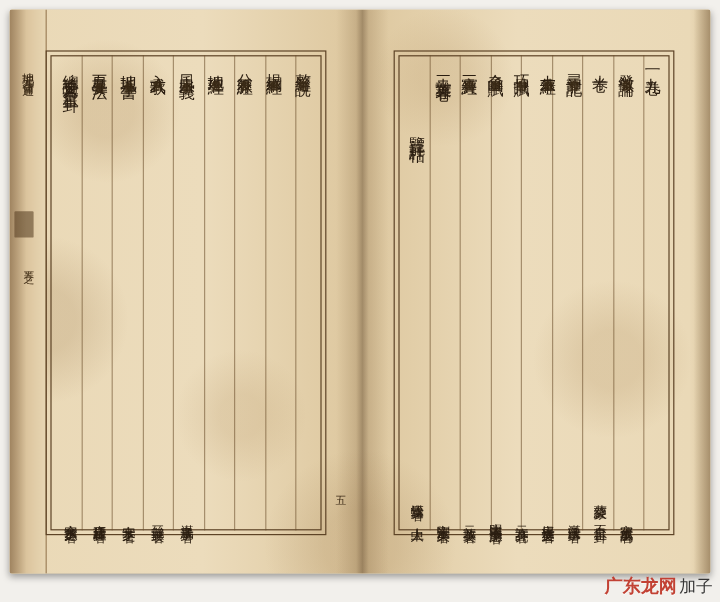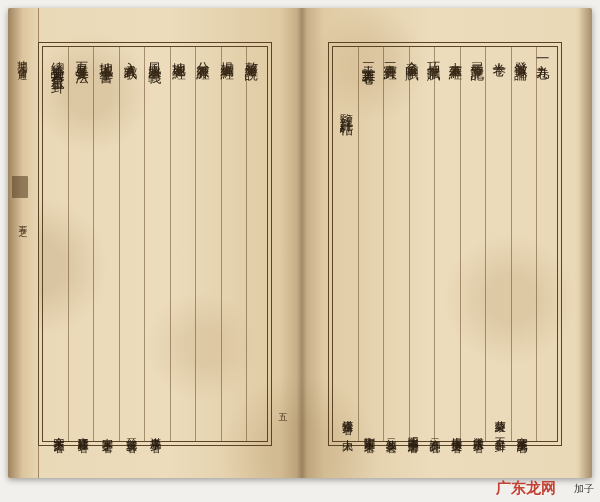--- a/index.html
+++ b/index.html
@@ -236,33 +236,33 @@
     letter-spacing: 1px;
   }
 
   
   .watermark {
     position: absolute;
     right: 6px;
     bottom: 4px;
     display: flex;
     align-items: center;
-    gap: 18px;
+    gap: 2px;
     opacity: 0.95;
   }
   .watermark .wm-red {
     color: #c0392b;
     font-size: 15px;
     font-weight: bold;
     letter-spacing: 0px;
     text-shadow: 0 1px 0 rgba(255,255,255,0.6);
   }
   .watermark .wm-dark {
     color: #2d2d2d;
-    font-size: 10px;
+    font-size: 14px;
     letter-spacing: 0px;
   }
 </style>
 </head>
 <body>
 
 <div id="page">
   <div class="book">
 
     <div class="leaf left"></div>

